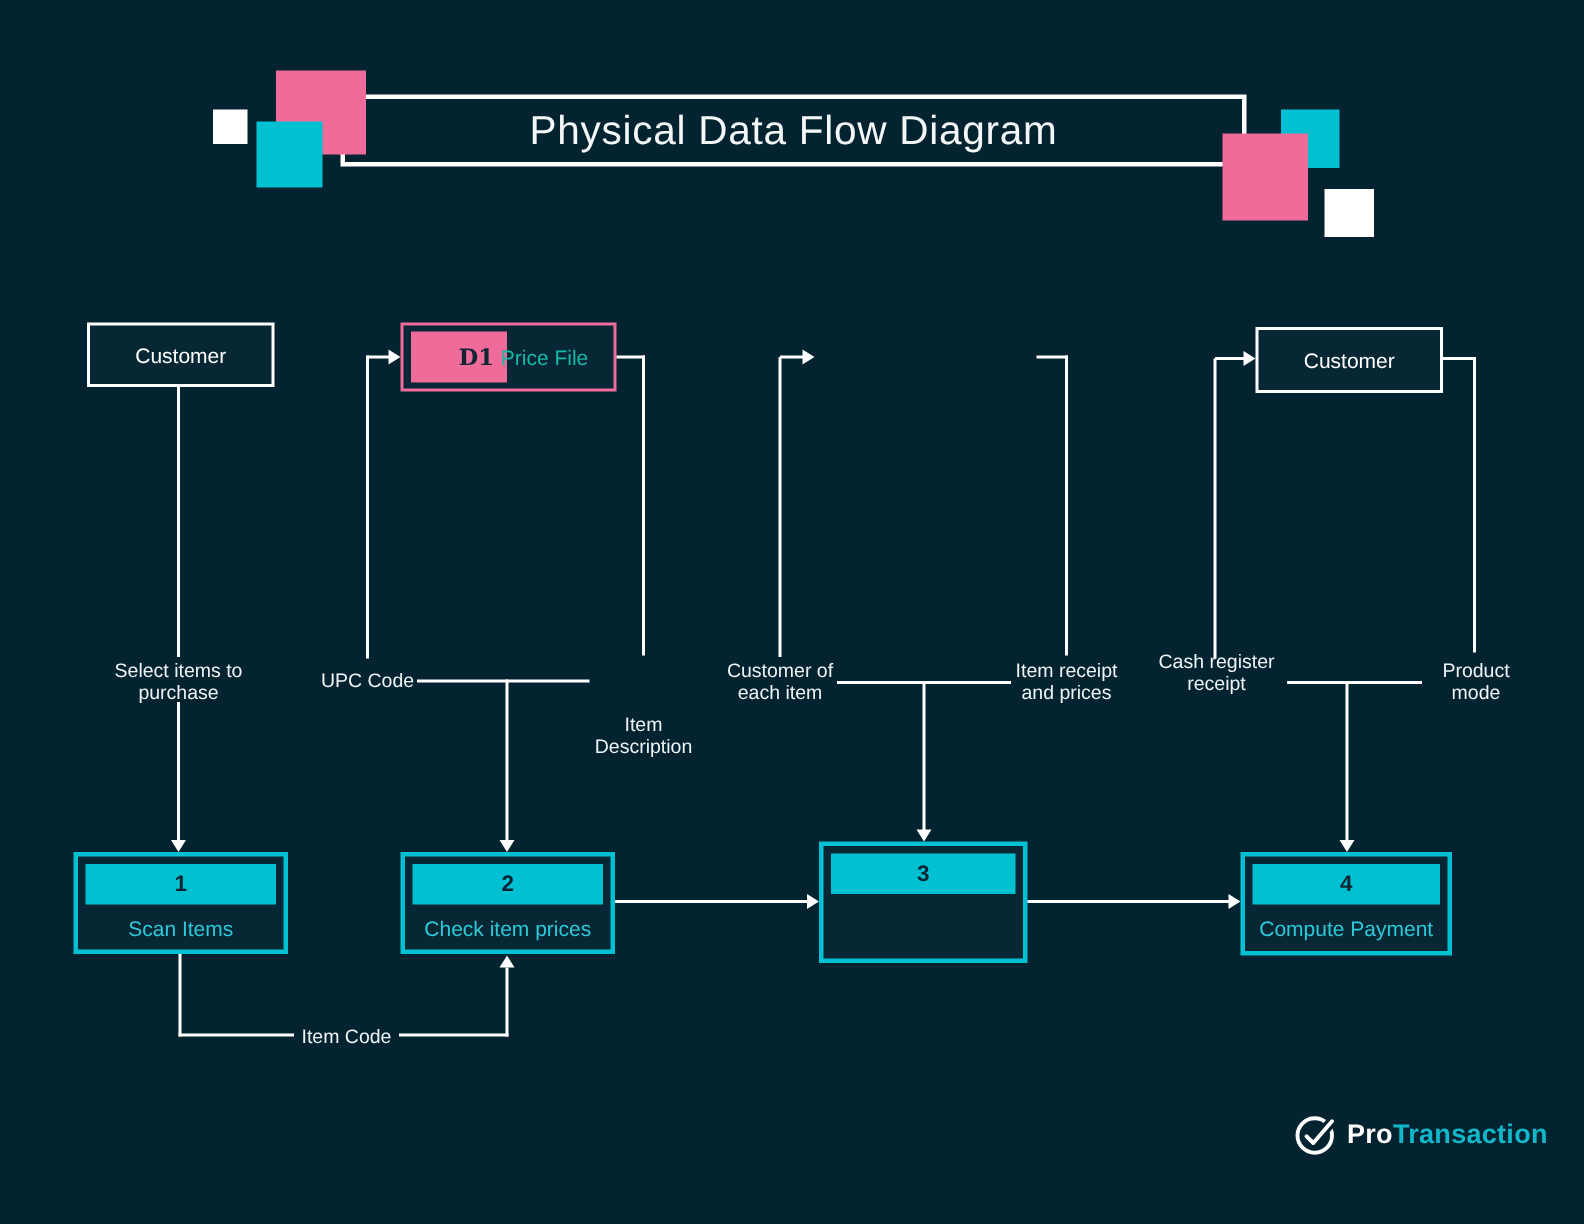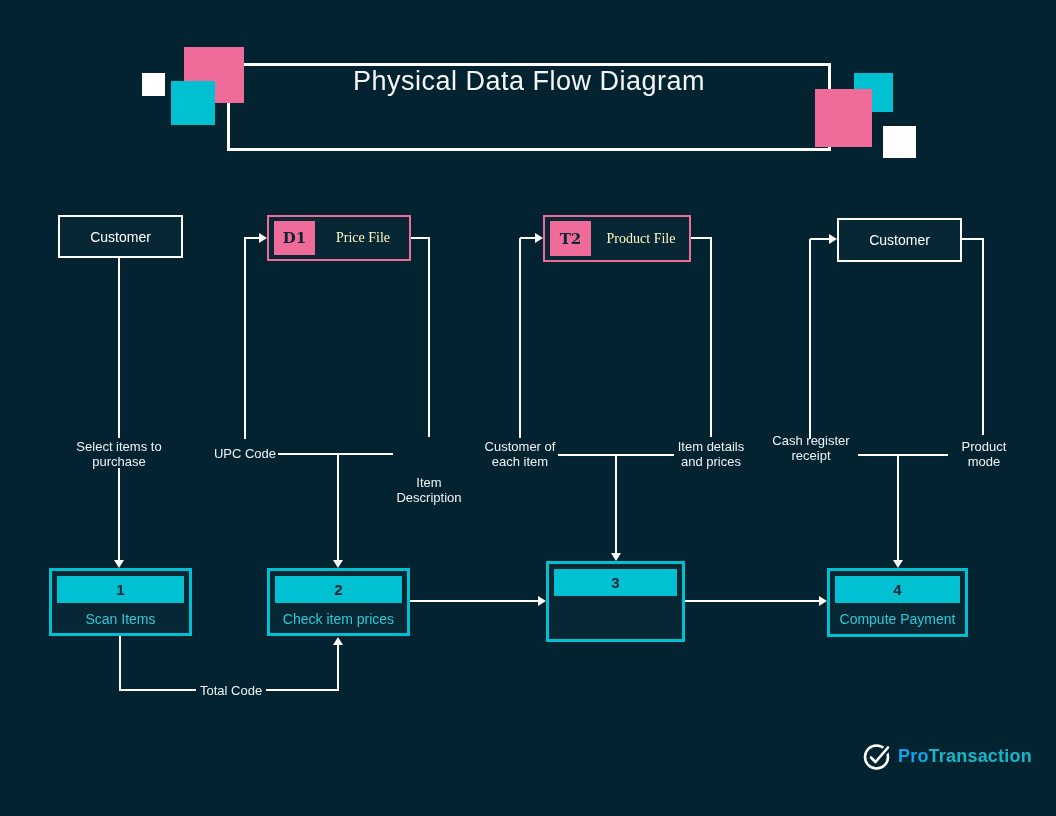--- a/index.html
+++ b/index.html
@@ -2,48 +2,48 @@
 <html><head>
 <meta charset="utf-8">
 <style>
   html,body{margin:0;padding:0;background:#042330;}
   .canvas{
     position:relative;width:1056px;height:816px;background:#042330;
     overflow:hidden;font-family:"Liberation Sans",sans-serif;color:#fff;
   }
   
   .title-box{
-    position:absolute;left:227px;top:63px;width:604px;height:88px;
+    position:absolute;left:227px;top:63px;width:604px;height:48px;
     border:3px solid #fff;box-sizing:border-box;
-    display:flex;align-items:flex-start;justify-content:center;
+    display:flex;align-items:center;justify-content:center;
   }
   .title-text{font-size:27px;font-weight:500;letter-spacing:.5px;color:#f4f7f8;}
   .sq{position:absolute;}
   .sq.white{background:#fff;}
   .sq.pink{background:#ee6b9a;}
   .sq.cyan{background:#00c0d1;}
   
   .entity{
     position:absolute;border:2px solid #fff;box-sizing:border-box;
     display:flex;align-items:center;justify-content:center;
     font-size:14px;color:#fff;background:rgba(255,255,255,0.02);
   }
   .store{
     position:absolute;border:2px solid #ee6b9a;box-sizing:border-box;
     background:rgba(255,255,255,0.02);
   }
   .store .badge{
     position:absolute;left:5px;top:4px;bottom:4px;width:41px;background:#ee6b9a;
     display:flex;align-items:center;justify-content:center;
-    font-family:"DejaVu Serif",serif;font-weight:700;font-size:15px;color:#0d2433;
+    font-family:"DejaVu Serif",serif;font-weight:700;font-size:15px;color:#0d2433;padding-left:23px;
   }
   .store .store-label{
     position:absolute;left:50px;right:2px;top:0;bottom:0;
     display:flex;align-items:center;justify-content:center;
-    font-size:14px;color:#fef9c3;font-family:Liberation Serif, serif;
+    font-size:14px;color:#14b8a6;
   }
   
   .process{
     position:absolute;border:3px solid #00c0d1;box-sizing:border-box;
     background:rgba(255,255,255,0.02);
   }
   .process .phead{
     position:absolute;left:5px;right:5px;top:5px;height:27px;background:#00c0d1;
     display:flex;align-items:center;justify-content:center;
     font-size:15px;font-weight:700;color:#0d2433;
@@ -63,21 +63,21 @@
   
   .flabel{
     position:absolute;font-size:13px;line-height:1.18;color:#eef3f5;
     text-align:center;
   }
   .nowrap{white-space:nowrap;}
   
   .contact{position:absolute;left:48px;top:753px;font-size:12.5px;color:#eef3f5;}
   .logo{position:absolute;left:862px;top:742px;display:flex;align-items:center;gap:7px;}
   .logo-text{font-size:18px;font-weight:600;letter-spacing:.2px;}
-  .logo-pro{color:#0ea5e9;}
+  .logo-pro{color:#ffffff;}
   .logo-accent{color:#12b7ca;font-weight:600;}
 </style>
 </head>
 <body>
 
 <div class="canvas">
 
   <div class="title-box">
     <div class="title-text">Physical Data Flow Diagram</div>
   </div>
@@ -90,24 +90,20 @@
 
   <div class="entity" style="left:58px;top:215px;width:125px;height:43px;">
     <span>Customer</span>
   </div>
 
   <div class="store" style="left:267px;top:215px;width:144px;height:46px;">
     <div class="badge">D1</div>
     <div class="store-label">Price File</div>
   </div>
 
-  <div class="store" style="left:543px;top:215px;width:148px;height:47px;">
-    <div class="badge">T2</div>
-    <div class="store-label">Product File</div>
-  </div>
 
   <div class="entity" style="left:837px;top:218px;width:125px;height:44px;">
     <span>Customer</span>
   </div>
 
   <div class="process" style="left:49px;top:568px;width:143px;height:68px;">
     <div class="phead">1</div>
     <div class="plabel">Scan Items</div>
   </div>
   <div class="process" style="left:267px;top:568px;width:143px;height:68px;">
@@ -168,24 +164,24 @@
   <div class="vl" style="left:982px;top:238px;height:197px;"></div>
 
   <div class="hl" style="left:858px;top:454px;width:90px;"></div>
   <div class="vl" style="left:897px;top:454px;height:107px;"></div>
   <div class="arr arr-d" style="left:893px;top:560px;"></div>
 
   <div class="flabel" style="left:73px;top:439px;width:92px;">Select items to purchase</div>
   <div class="flabel nowrap" style="left:209px;top:446px;width:72px;">UPC Code</div>
   <div class="flabel" style="left:389px;top:439px;width:80px;margin-top:36px;">Item Description</div>
   <div class="flabel" style="left:481px;top:439px;width:78px;">Customer of each item</div>
-  <div class="flabel" style="left:671px;top:439px;width:80px;">Item details and prices</div>
+  <div class="flabel" style="left:671px;top:439px;width:80px;">Item receipt and prices</div>
   <div class="flabel" style="left:768px;top:433px;width:86px;">Cash register receipt</div>
   <div class="flabel" style="left:951px;top:439px;width:66px;">Product mode</div>
-  <div class="flabel nowrap" style="left:200px;top:683px;width:62px;">Total Code</div>
+  <div class="flabel nowrap" style="left:200px;top:683px;width:62px;">Item Code</div>
 
 
   <div class="logo">
     <svg width="29" height="29" viewBox="0 0 29 29">
       <circle cx="14.5" cy="15" r="11.5" fill="none" stroke="#ffffff" stroke-width="2.6"></circle>
       <path d="M9 15.5 L13.5 20 L26 5.5" fill="none" stroke="#042330" stroke-width="7"></path>
       <path d="M9 15.5 L13.5 20 L26 5.5" fill="none" stroke="#ffffff" stroke-width="2.6" stroke-linecap="round" stroke-linejoin="round"></path>
     </svg>
     <div class="logo-text"><span class="logo-pro">Pro</span><span class="logo-accent">Transaction</span></div>
   </div>

